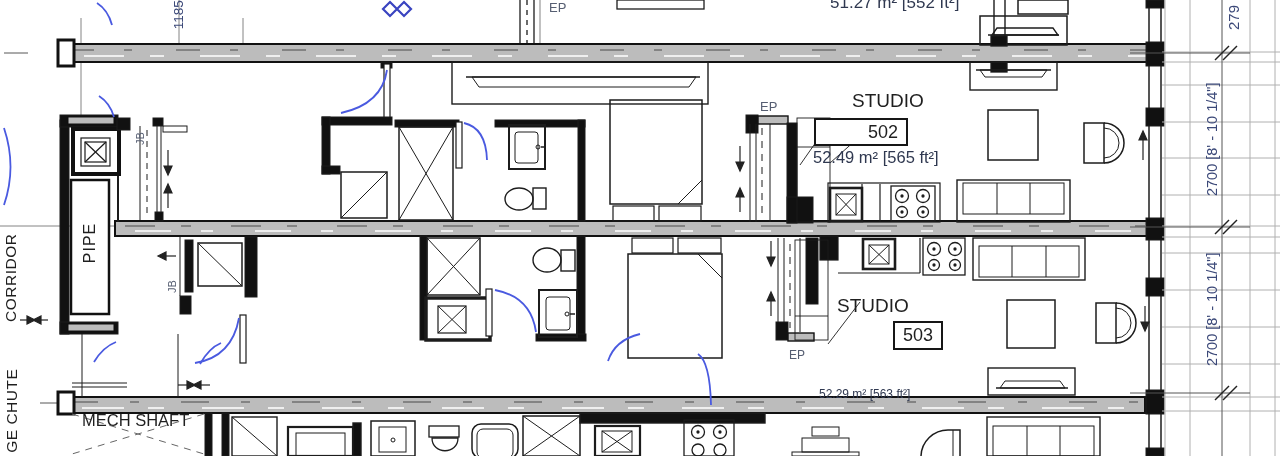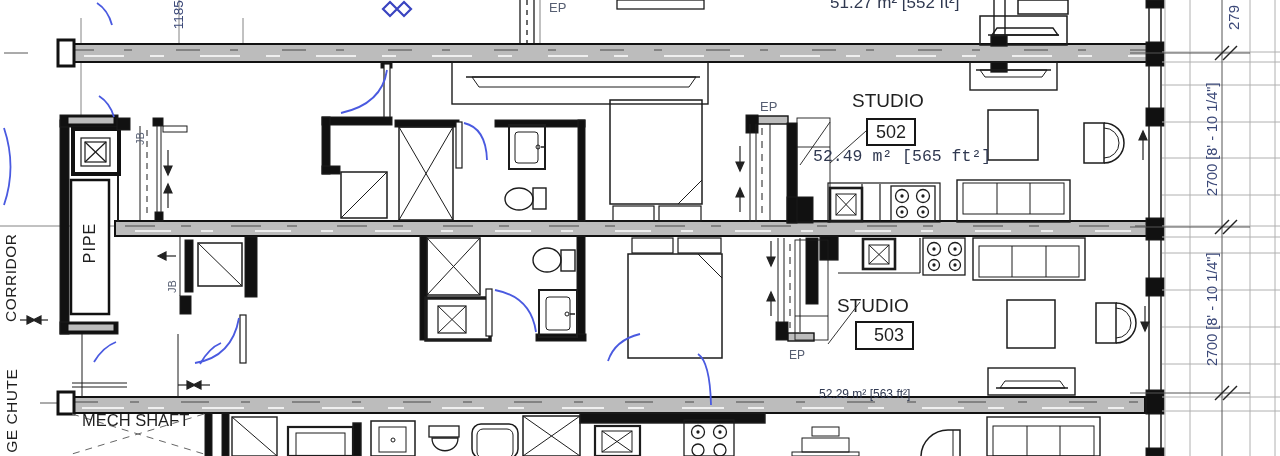--- a/index.html
+++ b/index.html
@@ -460,27 +460,27 @@
 <div class="lbl vert ctr mut" style="left:128px;top:133px;width:24px;font-size:11px;">JB</div>
 <div class="lbl vert ctr mut" style="left:160px;top:281px;width:24px;font-size:11px;">JB</div>
 
 <div class="lbl mut" style="left:549px;top:1px;font-size:13px;">EP</div>
 <div class="lbl mut" style="left:760px;top:100px;font-size:13px;">EP</div>
 <div class="lbl mut" style="left:789px;top:349px;font-size:12px;">EP</div>
 
 <div class="lbl blu" style="left:830px;top:-6px;font-size:17px;">51.27 m² [552 ft²]</div>
 
 <div class="lbl b ink" style="left:852px;top:91px;font-size:19px;">STUDIO</div>
-<div class="numbox" style="left:866px;top:118px;width:46px;height:24px;">
+<div class="numbox" style="left:814px;top:118px;width:46px;height:24px;padding-left:44px;">
   <span class="b ink" style="font-size:18px;">502</span>
 </div>
-<div class="lbl blu" style="left:813px;top:149px;font-size:16.5px;font-family:Liberation Mono, monospace;">52.49 m² [565 ft²]</div>
+<div class="lbl blu" style="left:813px;top:149px;font-size:16.5px;">52.49 m² [565 ft²]</div>
 
 <div class="lbl b ink" style="left:837px;top:296px;font-size:19px;">STUDIO</div>
-<div class="numbox" style="left:855px;top:321px;width:46px;height:25px;padding-left:9px;">
+<div class="numbox" style="left:893px;top:321px;width:46px;height:25px;">
   <span class="b ink" style="font-size:18px;">503</span>
 </div>
 <div class="lbl blu" style="left:819px;top:352px;font-size:12px;margin-top:36px;">52.29 m² [563 ft²]</div>
 
 <div class="lbl vert ctr dim" style="left:159px;top:8px;width:40px;font-size:13.5px;">1185</div>
 <div class="lbl vert ctr dim" style="left:1213px;top:10px;width:40px;font-size:15px;">279</div>
 <div class="lbl vert ctr dim" style="left:1132px;top:132px;width:160px;font-size:14.5px;">2700 [8' - 10 1/4"]</div>
 <div class="lbl vert ctr dim" style="left:1132px;top:302px;width:160px;font-size:14.5px;">2700 [8' - 10 1/4"]</div>
 
 </div>

